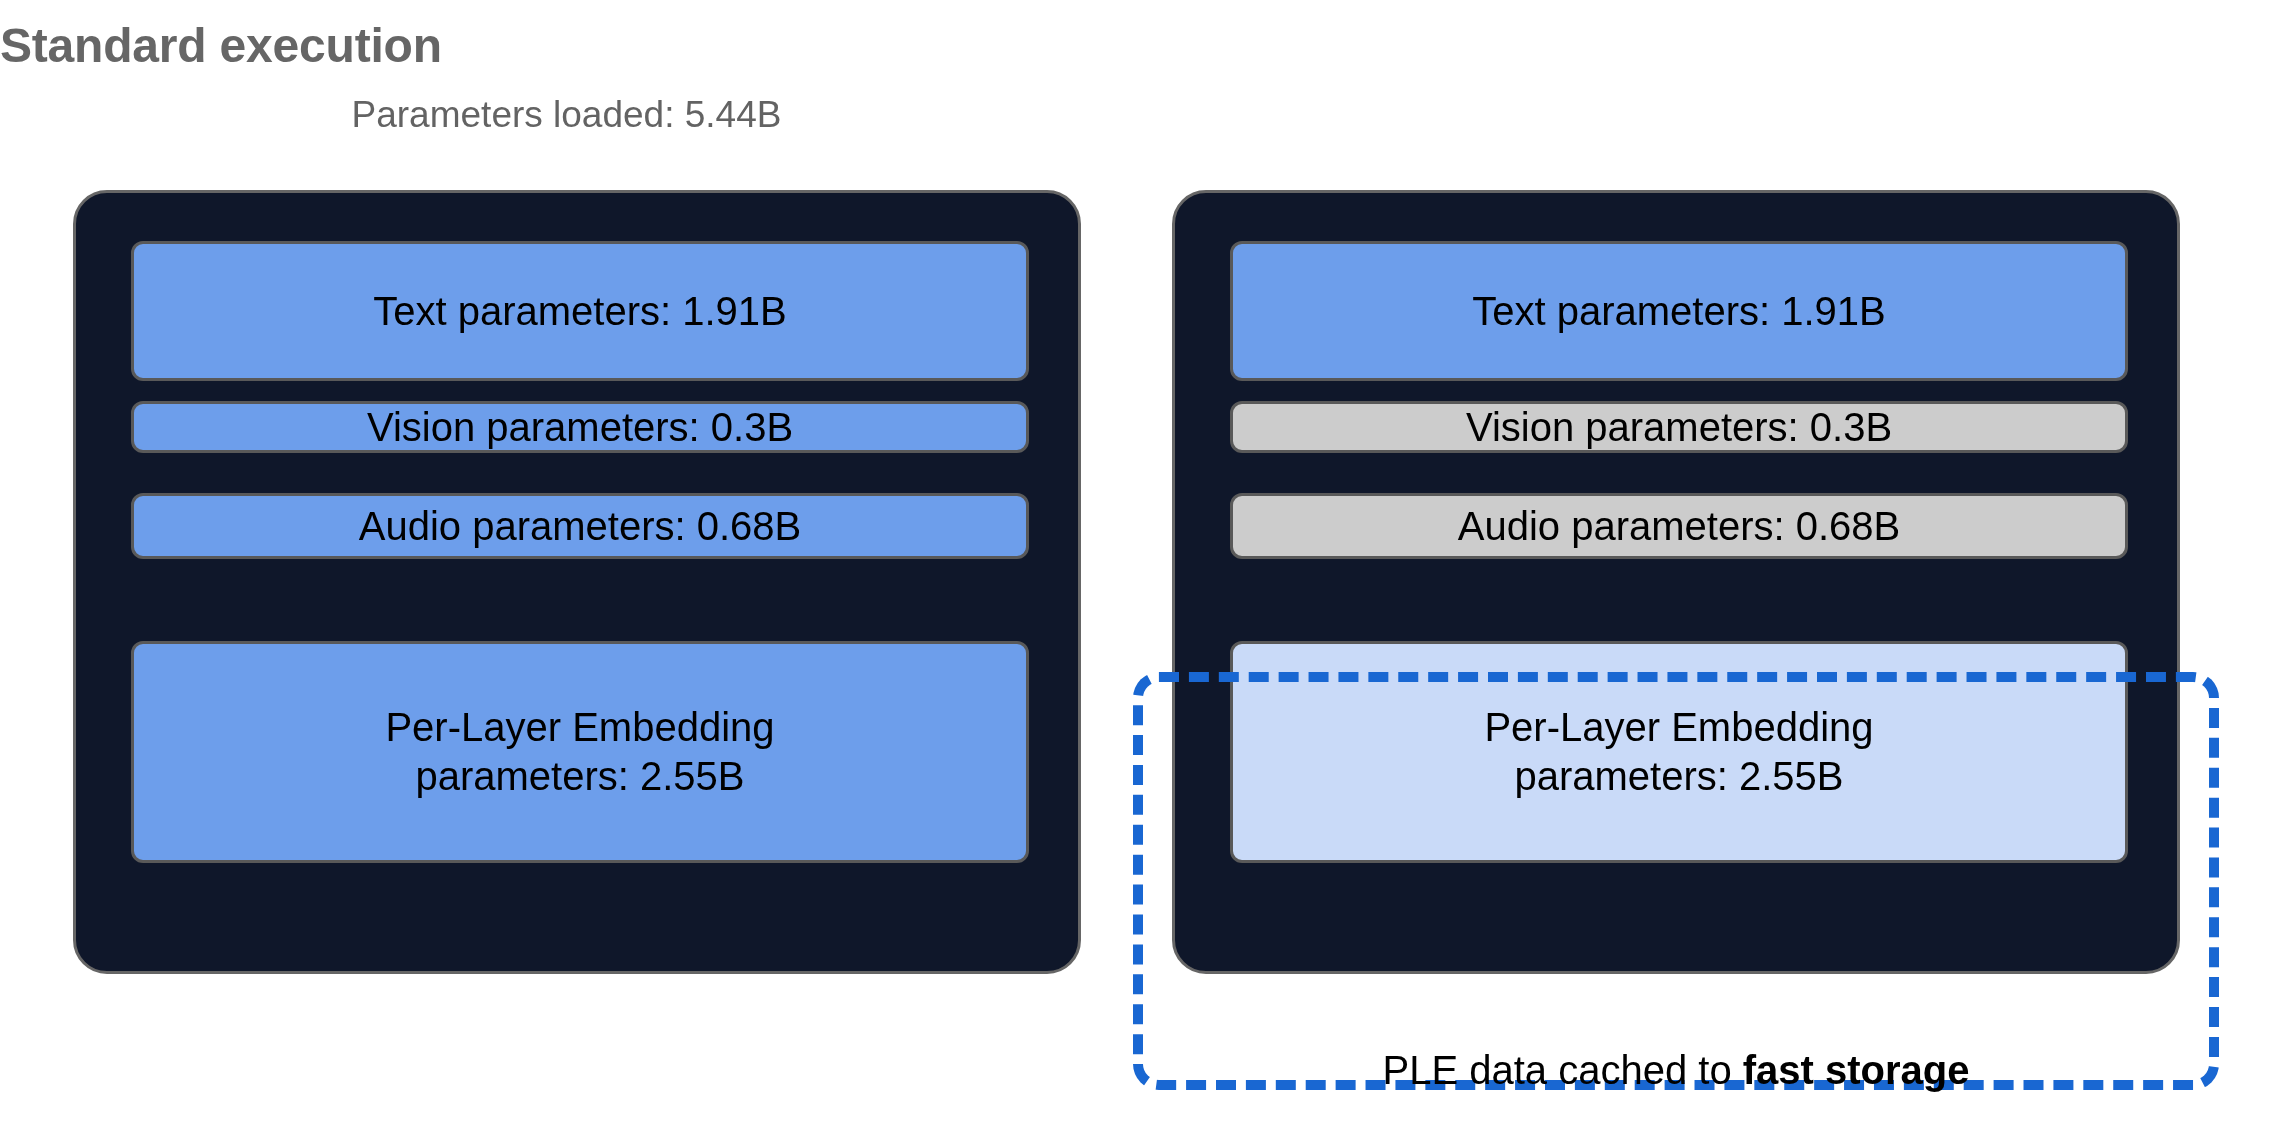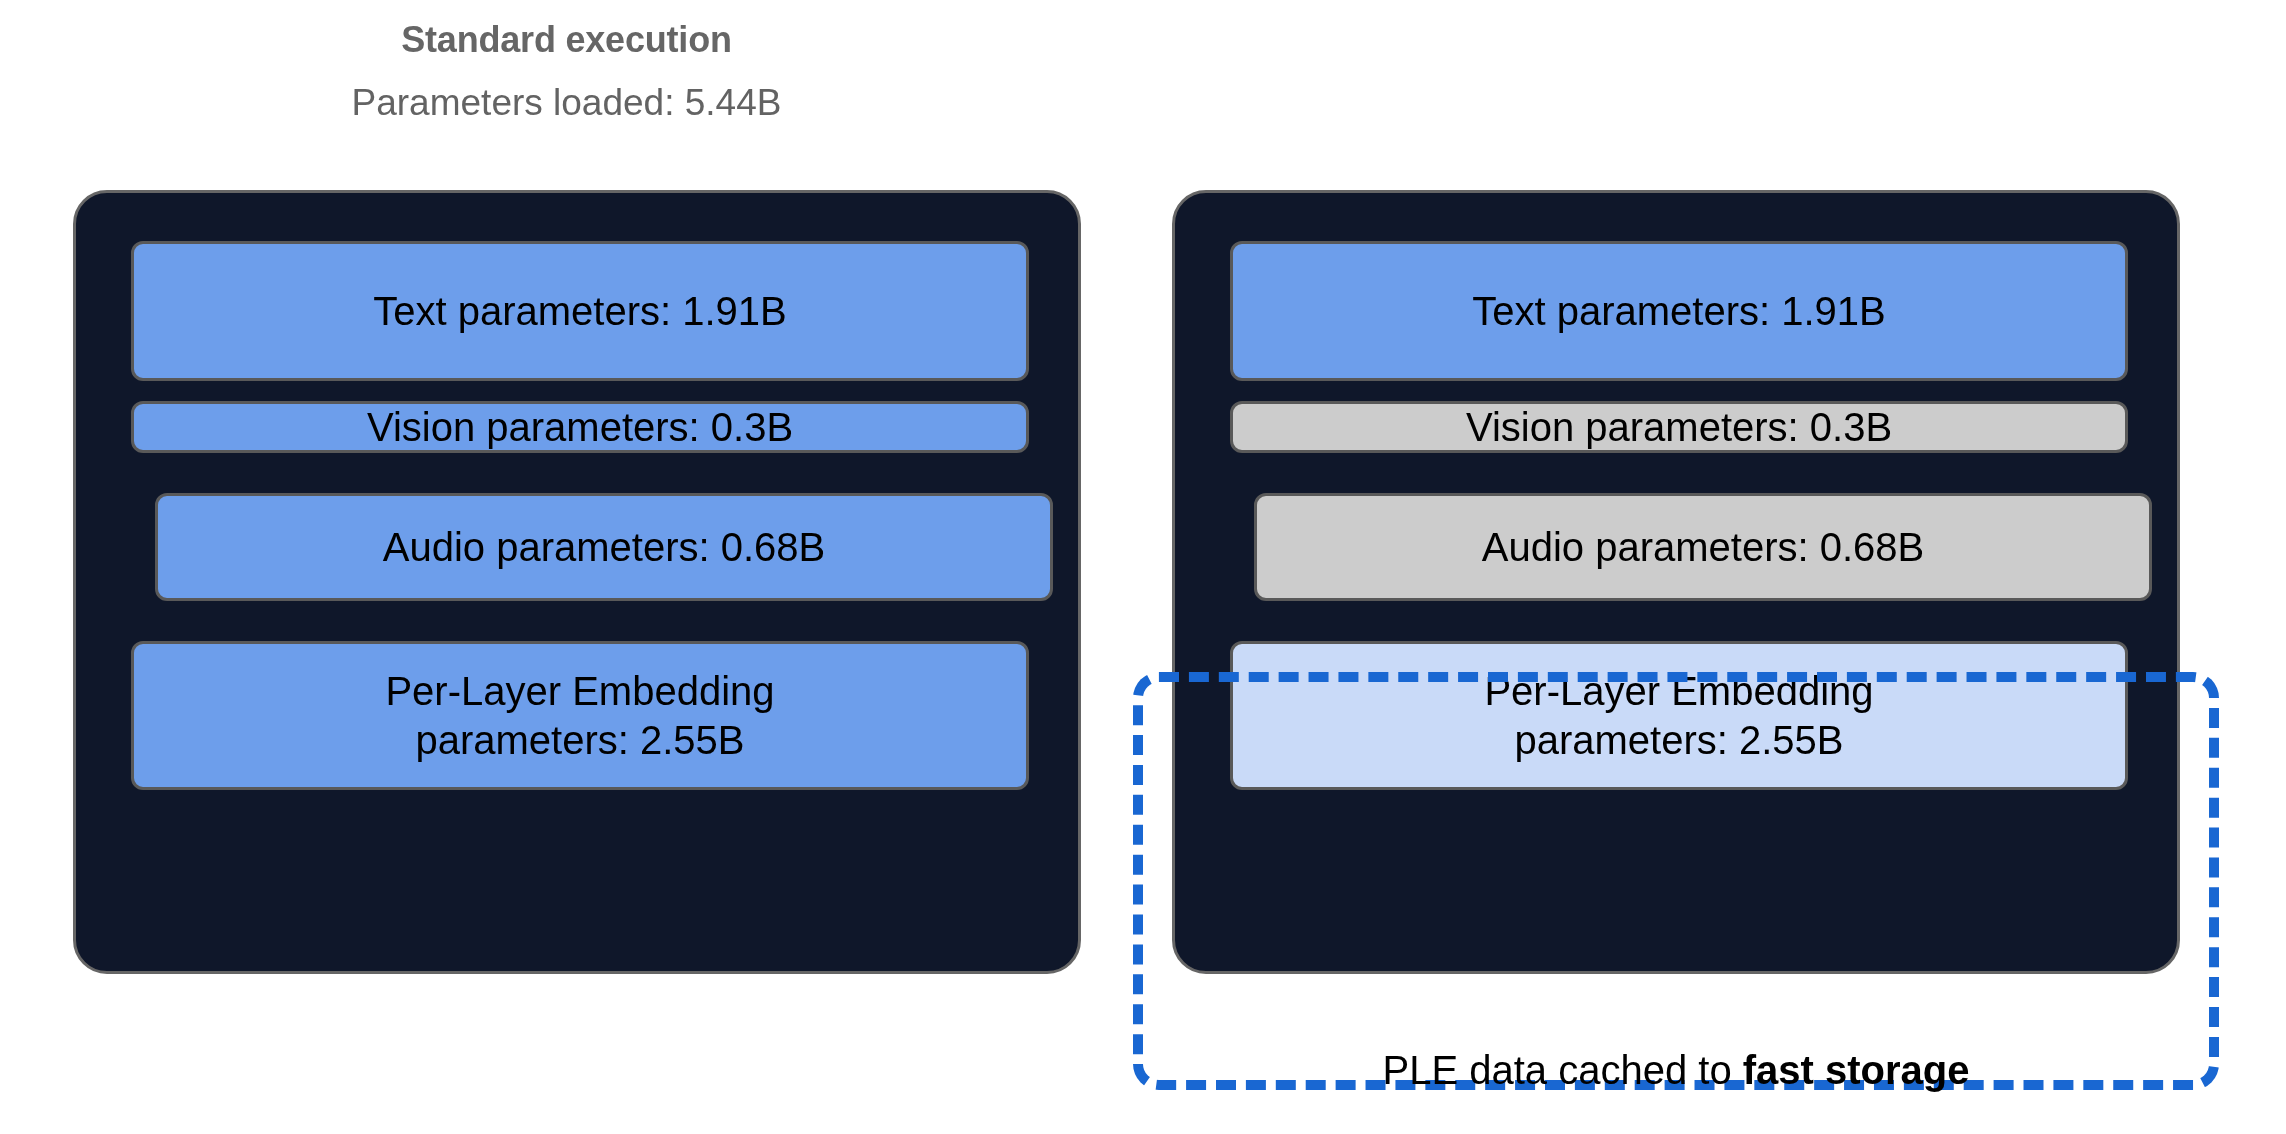--- a/index.html
+++ b/index.html
@@ -23,22 +23,21 @@
 
   
   .column {
     position: absolute;
     top: 0;
   }
   .col-left  { left: 0;    width: 1133px; }
   .col-right { left: 1133px; width: 1153px; }
 
   .col-title {
-    text-align: center;
-    font-size: 36px;
+    font-size: 48px;
     font-weight: bold;
     color: #666666;
     letter-spacing: -0.2px;
     margin-top: 22px;
     line-height: 1.0;
     white-space: nowrap;
   }
   .col-subtitle {
     text-align: center;
     font-size: 37px;
@@ -80,22 +79,22 @@
     line-height: 1.22;
     color: #000000;
     padding: 0 10px;
   }
   .block.blue       { background: #6d9eeb; }
   .block.lightblue  { background: #c9daf8; }
   .block.gray       { background: #cccccc; }
 
   .b-text   { top: 48px;  height: 140px; }
   .b-vision { top: 208px; height: 52px;  }
-  .b-audio  { top: 300px; height: 108px; margin-left: 24px;  }
-  .b-ple    { top: 448px; height: 149px; }
+  .b-audio  { top: 300px; height: 66px;  }
+  .b-ple    { top: 448px; height: 222px; }
 
   
   #cache-highlight {
     position: absolute;
     left: 1133px;
     top: 672px;
     width: 1086px;
     height: 418px;
     box-sizing: border-box;
     border: 10px dashed #1967d2;

